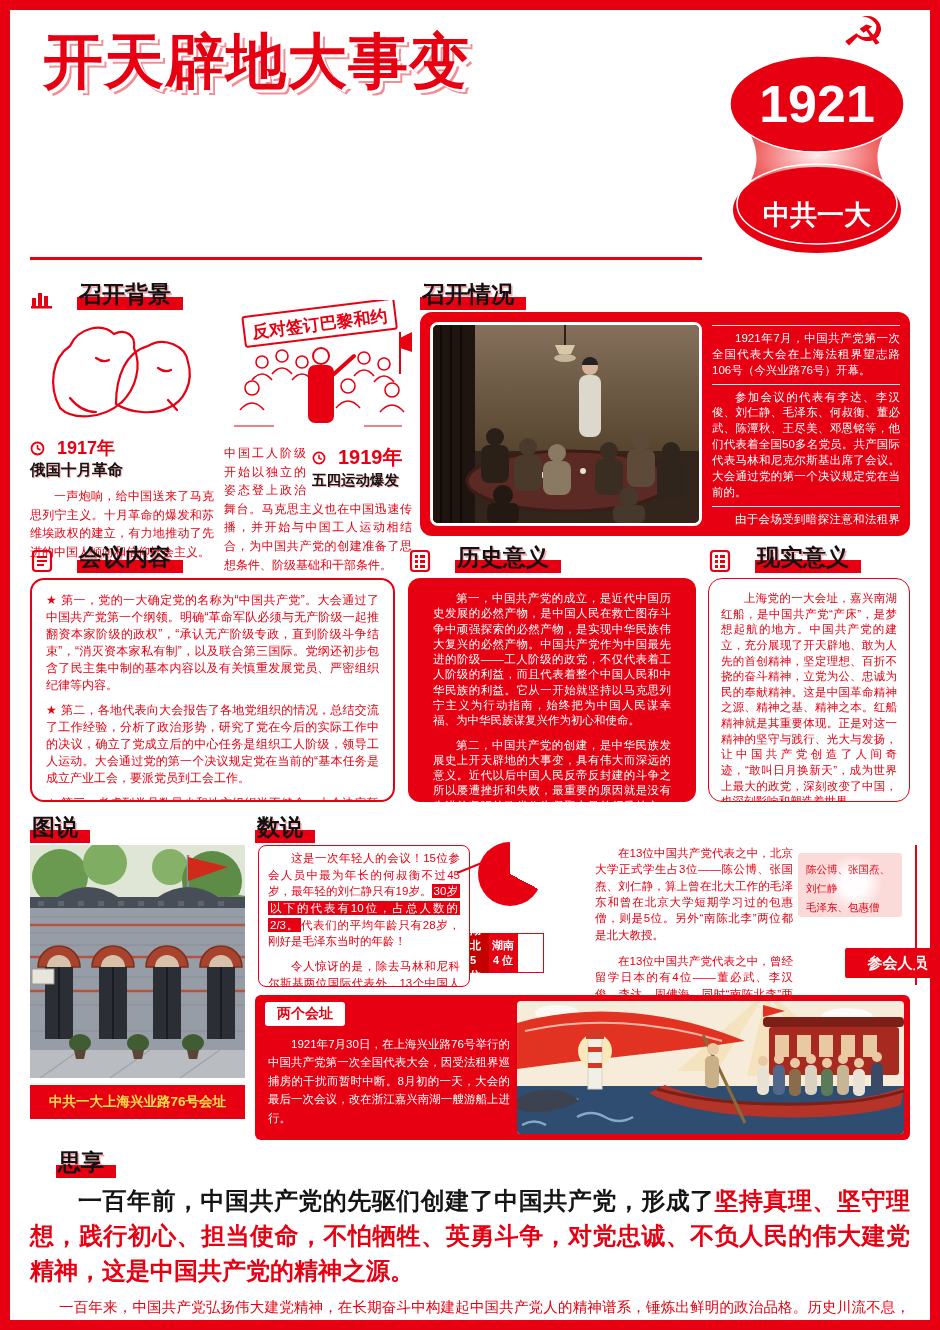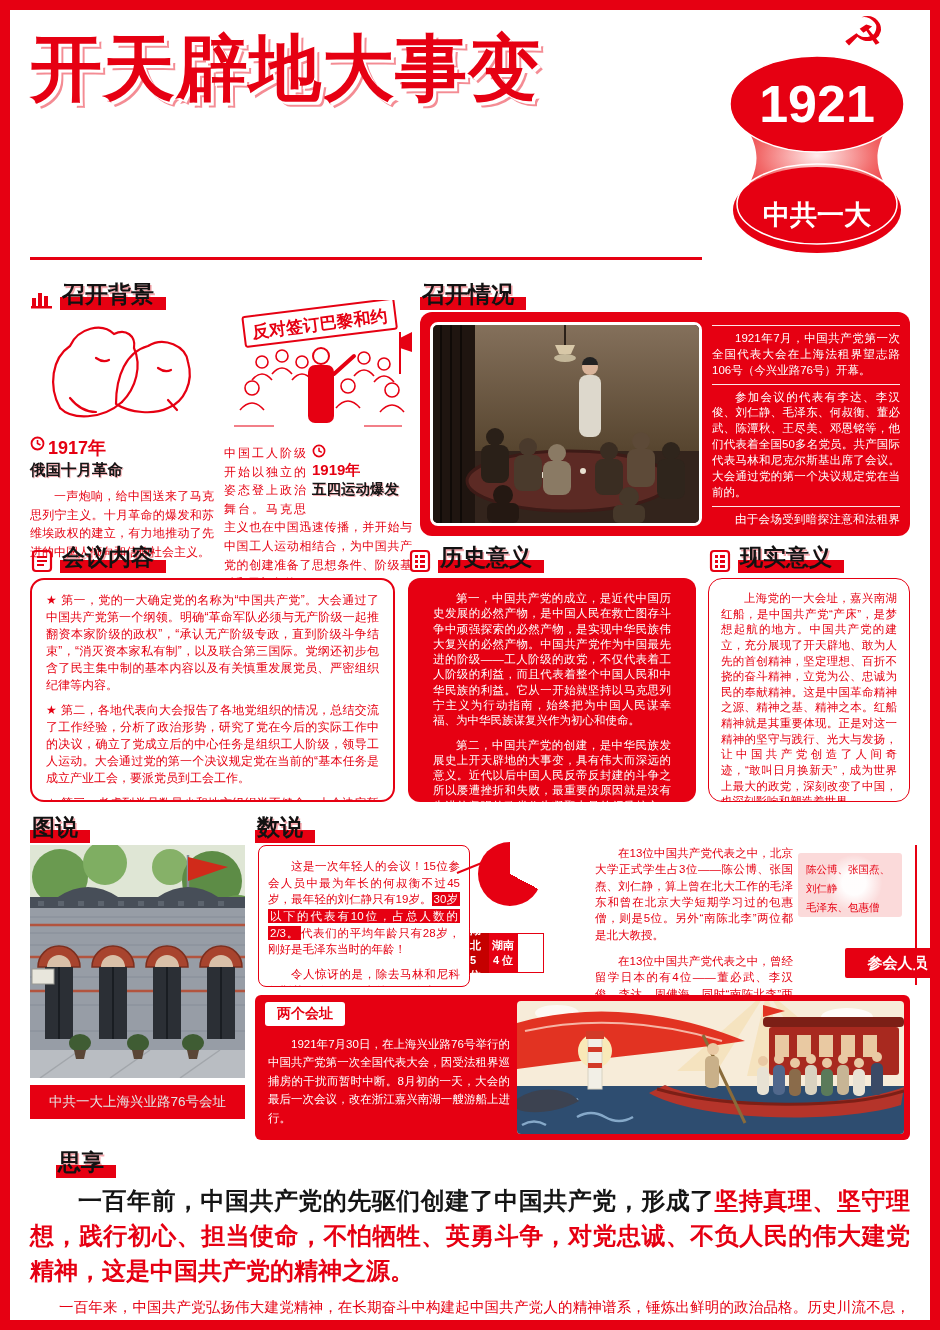--- a/index.html
+++ b/index.html
@@ -1,54 +1,54 @@
 <!DOCTYPE html>
 <html><head>
 <meta charset="utf-8">
 <style>
   html,body{margin:0;padding:0;background:#fff;}
   .page{position:relative;width:940px;height:1330px;box-sizing:border-box;border:10px solid #e60012;
         background:#fff;overflow:hidden;font-family:"Liberation Sans","DejaVu Sans",sans-serif;}
   .abs{position:absolute;}
   
-  .sec-title{display:flex;align-items:flex-end;gap:6px;font-weight:800;font-size:23px;color:#121212;line-height:1.1;}
+  .sec-title{display:flex;align-items:flex-end;gap:23px;font-weight:800;font-size:23px;color:#121212;line-height:1.1;}
   .sec-title .t{background:linear-gradient(180deg,transparent 55%,#e60012 55%);padding:0 12px 3px 2px;
                 text-shadow:1.5px 1.5px 0 rgba(230,0,18,.35);}
   .icon-box{width:24px;height:24px;flex:0 0 auto;}
   
   .main-title{color:#e60012;font-weight:900;letter-spacing:1px;
               text-shadow:3px 3px 0 #fff,5px 5px 0 rgba(230,0,18,.45);}
-  .main-title .l1{font-size:72px;line-height:1.12;}
+  .main-title .l1{font-size:60px;line-height:1.12;margin-left:13px;}
   .main-title .l2{font-size:79px;line-height:1.12;}
   .red-rule{background:#e60012;}
   
   .p{margin:0;text-align:justify;}
   .indent{text-indent:2em;}
   .red-text{color:#e60012;}
   .seg-hl{background:#e60012;color:#fff;padding:1px 2px;box-decoration-break:clone;-webkit-box-decoration-break:clone;}
   .seg-dark{color:#151515;}
   .seg-red{color:#e60012;}
   
   .red-panel{background:#e60012;border-radius:12px;}
   .white-box{background:#fff;border:2px solid #e60012;border-radius:14px;}
   .sep{border:none;border-top:1px solid rgba(255,255,255,.9);margin:5px 0;}
-  .event-year{color:#e60012;font-weight:800;font-size:18px;display:flex;gap:3px;}
+  .event-year{color:#e60012;font-weight:800;font-size:18px;display:flex;align-items:center;gap:12px;}
   .event-title{color:#151515;font-weight:800;font-size:15.5px;text-shadow:1px 1px 0 rgba(230,0,18,.3);}
   .photo-frame{border:3px solid #fff;border-radius:8px;overflow:hidden;background:#30211b;}
   .pie{border-radius:50%;background:conic-gradient(#ffffff 6deg 118deg,#e60012 118deg 366deg);}
   .bar-seg{display:flex;flex-direction:column;align-items:center;justify-content:center;
            color:#fff;font-weight:700;font-size:11px;line-height:1.35;}
   .names-box{background:#fbdada;border-radius:3px;color:#e60012;font-size:10.5px;line-height:1.8;
              padding:7px 8px;position:relative;overflow:hidden;}
   .names-box .glow{position:absolute;left:28px;top:2px;width:56px;height:56px;border-radius:50%;
                    background:radial-gradient(circle,rgba(255,255,255,.95) 30%,rgba(255,255,255,0) 72%);}
   .btn{background:#e60012;color:#fff;font-weight:800;font-size:15px;display:flex;align-items:center;
        justify-content:center;border:none;border-radius:2px;cursor:pointer;margin-left:48px;}
   .venue-badge{background:#fff;color:#e60012;font-weight:800;font-size:14px;padding:3px 12px;border-radius:3px;display:inline-block;}
-  .caption-bar{background:#e60012;color:#e5e5e5;font-weight:400;font-size:13.5px;display:flex;align-items:center;justify-content:center;}
+  .caption-bar{background:#e60012;color:#fde047;font-weight:700;font-size:13.5px;display:flex;align-items:center;justify-content:center;}
   .pointer-line{height:2px;background:#e60012;transform-origin:left center;}
 </style>
 </head>
 <body>
 
 <div class="page">
 
   <div class="abs main-title" style="left:20px;top:18px;width:690px;">
     <div class="l1">开天辟地大事变</div>
   </div>
@@ -138,21 +138,21 @@
       <circle cx="97" cy="56" r="8" fill="#fff" stroke="#e60012" stroke-width="2"></circle>
       <rect x="84" y="65" width="26" height="58" rx="7" fill="#e60012"></rect>
       <path d="M110,74 L130,56" stroke="#e60012" stroke-width="4" stroke-linecap="round"></path>
       <g stroke="#e60012" stroke-width="1.2">
           <path d="M10,126 h40"></path>
           <path d="M140,126 h38"></path>
         </g>
     </svg>
     <div style="margin-top:2px;">
       <div style="float:right;width:100px;margin:0 0 4px 6px;">
-        <div class="event-year" style="font-size:15px;flex-direction:column;">
+        <div class="event-year" style="font-size:20px;">
           <svg width="14" height="14" viewBox="0 0 15 15">
             <circle cx="7.5" cy="7.5" r="6" fill="none" stroke="#e60012" stroke-width="1.8"></circle>
             <path d="M7.5,4 L7.5,7.5 L10.5,9" fill="none" stroke="#e60012" stroke-width="1.6"></path>
           </svg>
           <span>1919年</span>
         </div>
         <div class="event-title" style="font-size:14.5px;">五四运动爆发</div>
       </div>
       <p class="p red-text" style="font-size:12px;line-height:1.55;">中国工人阶级开始以独立的姿态登上政治舞台。马克思主义也在中国迅速传播，并开始与中国工人运动相结合，为中国共产党的创建准备了思想条件、阶级基础和干部条件。</p>
     </div>
@@ -358,21 +358,21 @@
           <path d="M157,205 h12 l-2,9 h-8 Z" fill="#5a4636"></path>
       </g>
     </svg>
     <div class="caption-bar" style="width:215px;height:34px;margin-top:3px;">中共一大上海兴业路76号会址</div>
   </div>
 
   <div class="abs sec-title" style="left:245px;top:805px;">
     <span class="t">数说</span>
   </div>
 
-  <div class="abs white-box" style="left:248px;top:835px;width:212px;height:142px;border-width:1.5px;border-radius:8px;padding:12px 9px;box-sizing:border-box;overflow:hidden;">
+  <div class="abs white-box" style="left:248px;top:835px;width:212px;height:142px;border-width:1.5px;border-radius:8px;padding:4px 9px;box-sizing:border-box;overflow:hidden;">
     <p class="p indent red-text" style="font-size:11.5px;line-height:1.45;"><span>这是一次年轻人的会议！15位参会人员中最为年长的何叔衡不过45岁，最年轻的刘仁静只有19岁。</span><span class="seg-hl">30岁以下的代表有10位，占总人数的2/3。</span><span>代表们的平均年龄只有28岁，刚好是毛泽东当时的年龄！</span></p>
     <p class="p indent red-text" style="font-size:11.5px;line-height:1.45;margin-top:8px;"><span>令人惊讶的是，除去马林和尼科尔斯基两位国际代表外，13个中国人中，</span></p>
   </div>
 
   <div class="abs pointer-line" style="left:447px;top:862px;width:30px;transform:rotate(-22deg);"></div>
   <div class="abs pie" style="left:468px;top:832px;width:64px;height:64px;"></div>
 
   <div class="abs" style="left:460px;top:923px;width:90px;height:40px;display:flex;">
     <div class="bar-seg" style="width:19px;background:#c50000;">
       <span>湖北</span>

